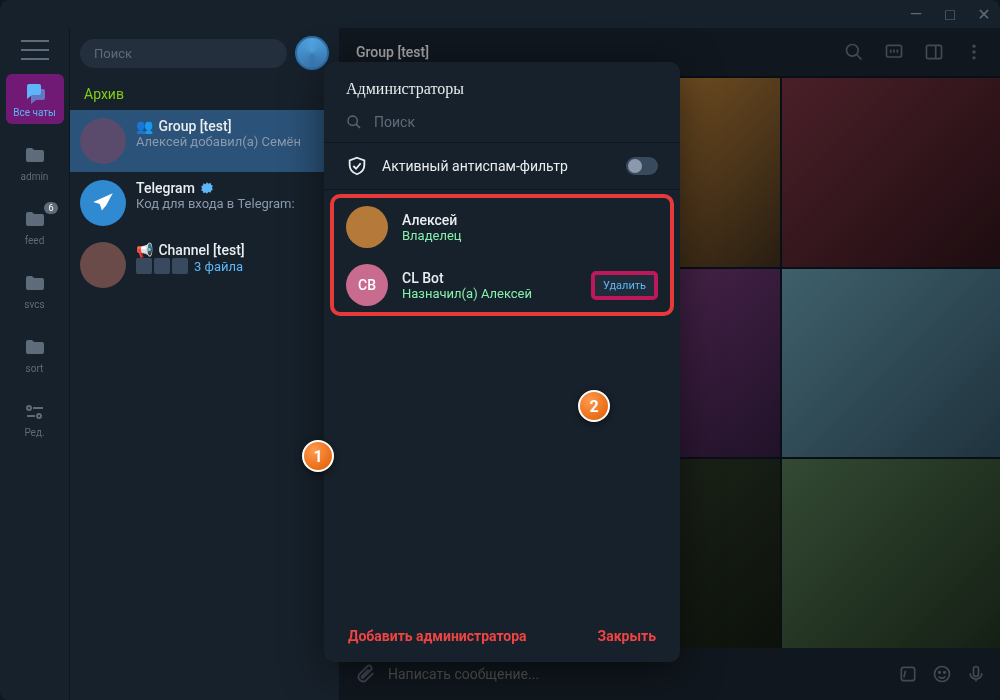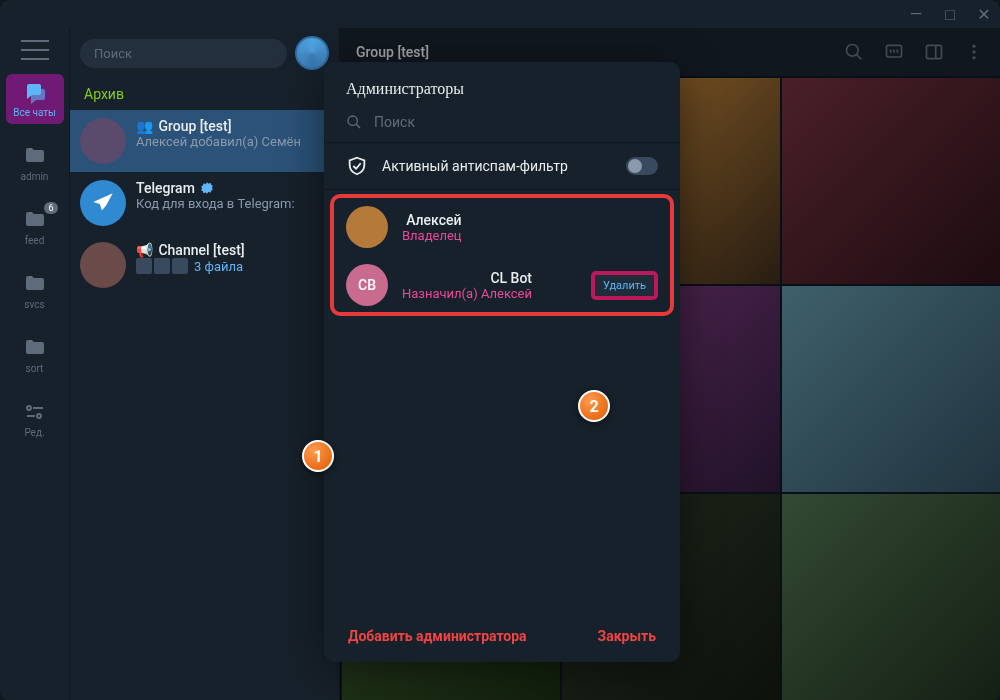--- a/index.html
+++ b/index.html
@@ -38,25 +38,25 @@
 .compose-icons { display: flex; gap: 14px; }
 .compose-icons svg { width: 20px; height: 20px; cursor: pointer; }
 .modal-backdrop { position: absolute; inset: 0; background: rgba(0,0,0,0.3); }
 .modal { position: absolute; left: 324px; top: 62px; width: 356px; height: 600px; background: #17212b; border-radius: 10px; box-shadow: 0 8px 40px rgba(0,0,0,0.5); display: flex; flex-direction: column; }
 .modal-title { padding: 18px 22px 10px; color: #e9edef; font-size: 16px; font-weight: 500; font-family: Liberation Serif, serif; }
 .modal-search { padding: 6px 22px 12px; display: flex; align-items: center; gap: 12px; color: #5e6b7a; font-size: 14px; }
 .antispam-row { padding: 12px 22px; display: flex; align-items: center; gap: 14px; color: #e9edef; font-size: 14px; border-top: 1px solid #0e1621; border-bottom: 1px solid #0e1621; }
 .antispam-row .toggle { margin-left: auto; width: 32px; height: 18px; border-radius: 10px; background: #3a4a5e; position: relative; }
 .antispam-row .toggle::after { content: ""; position: absolute; width: 14px; height: 14px; border-radius: 50%; background: #8a99ac; top: 2px; left: 2px; }
 .antispam-desc { padding: 10px 22px 14px; color: #5e6b7a; font-size: 12px; line-height: 1.5; border-bottom: 8px solid #0e1621; }
-.admin-list { padding: 8px 0; position: relative; text-align: right; }
+.admin-list { padding: 8px 0; position: relative; }
 .admin-item { display: flex; align-items: center; padding: 8px 22px; gap: 14px; }
 .admin-av { width: 42px; height: 42px; border-radius: 50%; flex-shrink: 0; display: flex; align-items: center; justify-content: center; color: #fff; font-size: 14px; font-weight: 500; }
 .admin-name { color: #e9edef; font-size: 14px; font-weight: 500; }
-.admin-role { color: #ec4899; font-size: 13px; }
+.admin-role { color: #86efac; font-size: 13px; }
 .admin-delete { margin-left: auto; color: #5eb5f7; font-size: 11px; cursor: pointer; background: #1f2d3b; border: 4px solid #be185d; border-radius: 5px; padding: 4px 8px; }
 .modal-footer { margin-top: auto; display: flex; justify-content: space-between; padding: 14px 24px 18px; }
 .modal-footer-btn { color: #ef4444; font-size: 14px; font-weight: 700; cursor: pointer; }
 .highlight-box { position: absolute; border: 4px solid #e63939; border-radius: 10px; pointer-events: none; }
 .callout { position: absolute; width: 32px; height: 32px; border-radius: 50%; background: radial-gradient(circle at 35% 30%, #ff9a4d, #e05a00); color: #fff; display: flex; align-items: center; justify-content: center; font-weight: 700; font-size: 16px; border: 2px solid #fff; box-shadow: 0 2px 6px rgba(0,0,0,0.5); }
 .thumbs { display: flex; gap: 2px; }
 .thumbs span { width: 16px; height: 16px; background: #3a4a5e; border-radius: 2px; }
 </style>
 </head>
 <body>
@@ -202,20 +202,42 @@
           <div class="media-cell" style="--c1: #8a5a2e; --c2: #2e1a0e;"></div>
           <div class="media-cell" style="--c1: #c98a3a; --c2: #3a2a1a;"></div>
           <div class="media-cell" style="--c1: #6b2e3a; --c2: #2a1218;"></div>
           <div class="media-cell" style="--c1: #3a2e6b; --c2: #1a1230;"></div>
           <div class="media-cell" style="--c1: #7a3a7a; --c2: #2e1a3a;"></div>
           <div class="media-cell" style="--c1: #5a8a9a; --c2: #2e4a5a;"></div>
           <div class="media-cell" style="--c1: #3a5a2e; --c2: #1a2e12;"></div>
           <div class="media-cell" style="--c1: #2e3a2a; --c2: #121a10;"></div>
           <div class="media-cell" style="--c1: #4a6a4a; --c2: #1e2e1e;"></div>
         </div>
+      <div class="compose-bar">
+        <svg width="22" height="22" viewBox="0 0 24 24" fill="none" stroke="currentColor" stroke-width="2">
+            <path d="M21 11l-8 8a5 5 0 01-7-7l9-9a3 3 0 014 4l-9 9a1 1 0 01-1.5-1.5L16 7"></path>
+          </svg>
+        <input class="compose-input" placeholder="Написать сообщение..." style="">
+        <div class="compose-icons">
+          <svg viewBox="0 0 24 24" fill="none" stroke="currentColor" stroke-width="2">
+              <rect x="4" y="4" width="16" height="16" rx="3"></rect>
+              <line x1="9" y1="8" x2="7" y2="16"></line>
+            </svg>
+          <svg viewBox="0 0 24 24" fill="none" stroke="currentColor" stroke-width="2">
+              <circle cx="12" cy="12" r="9"></circle>
+              <circle cx="9" cy="10" r="1" fill="currentColor"></circle>
+              <circle cx="15" cy="10" r="1" fill="currentColor"></circle>
+              <path d="M8 15s1.5 2 4 2 4-2 4-2"></path>
+            </svg>
+          <svg viewBox="0 0 24 24" fill="none" stroke="currentColor" stroke-width="2">
+              <rect x="9" y="3" width="6" height="12" rx="3"></rect>
+              <path d="M5 11a7 7 0 0014 0M12 18v3"></path>
+            </svg>
+        </div>
+      </div>
 
       <div class="modal-backdrop"></div>
     </div>
   </div>
 
   <div class="modal">
     <div class="modal-title">Администраторы</div>
     <div class="modal-search">
       <svg width="16" height="16" viewBox="0 0 24 24" fill="none" stroke="currentColor" stroke-width="2">
           <circle cx="10" cy="10" r="7"></circle>

